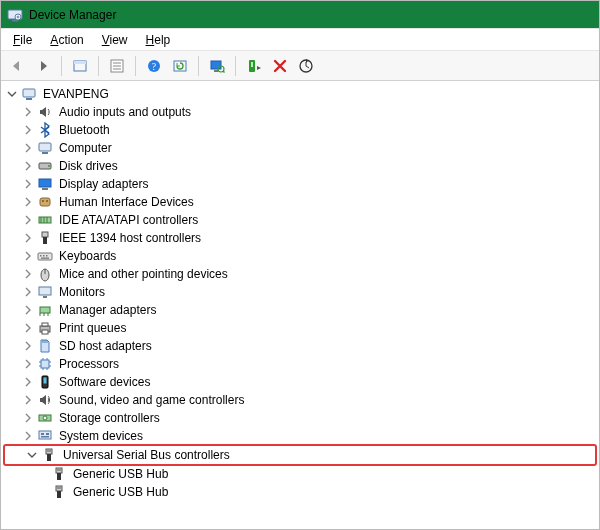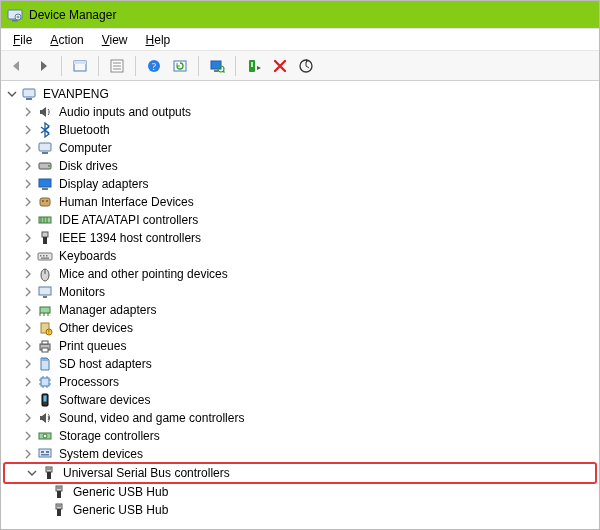--- a/index.html
+++ b/index.html
@@ -12,21 +12,21 @@
     width: 600px;
     height: 530px;
     overflow: hidden;
   }
   .window { border: 1px solid #bbb; width: 600px; height: 530px; display: flex; flex-direction: column; }
   .titlebar {
     height: 28px;
     display: flex;
     align-items: center;
     padding: 0 6px;
-    background: #84cc16;
+    background: #15803d;
     border-bottom: 1px solid #e5e5e5;
   }
   .titlebar .app-icon { width: 16px; height: 16px; margin-right: 6px; }
   .titlebar .title { font-size: 12px; }
   .menubar {
     height: 22px;
     display: flex;
     align-items: center;
     padding: 0 4px;
     gap: 2px;
@@ -424,38 +424,20 @@
               </span>
               <span class="icon">
                 <svg width="16" height="16" viewBox="0 0 16 16">
                   <rect x="3" y="5" width="10" height="6" fill="#9fd39f" stroke="#3a7a3a"></rect>
                   <line x1="3" y1="11" x2="3" y2="14" stroke="#3a7a3a"></line>
                   <line x1="7" y1="11" x2="7" y2="14" stroke="#3a7a3a"></line>
                   <line x1="11" y1="11" x2="11" y2="14" stroke="#3a7a3a"></line>
                 </svg>
               </span>
               <span class="label">Manager adapters</span>
-            </div>
-          </div>
-          <div class="node">
-            <div class="row">
-              <span class="indent" style="width:18px"></span>
-              <span class="expander">
-                <svg width="10" height="10" viewBox="0 0 10 10">
-                  <path d="M3 1 L7 5 L3 9" fill="none" stroke="#888" stroke-width="1.4"></path>
-                </svg>
-              </span>
-              <span class="icon">
-                <svg width="16" height="16" viewBox="0 0 16 16">
-                  <rect x="4" y="3" width="8" height="10" fill="#e5d090" stroke="#a08030"></rect>
-                  <circle cx="12" cy="12" r="3" fill="#fc3" stroke="#a06800"></circle>
-                  <text x="12" y="14" text-anchor="middle" font-size="5" fill="#000">!</text>
-                </svg>
-              </span>
-              <span class="label">Other devices</span>
             </div>
           </div>
           <div class="node">
             <div class="row">
               <span class="indent" style="width:18px"></span>
               <span class="expander">
                 <svg width="10" height="10" viewBox="0 0 10 10">
                   <path d="M3 1 L7 5 L3 9" fill="none" stroke="#888" stroke-width="1.4"></path>
                 </svg>
               </span>

